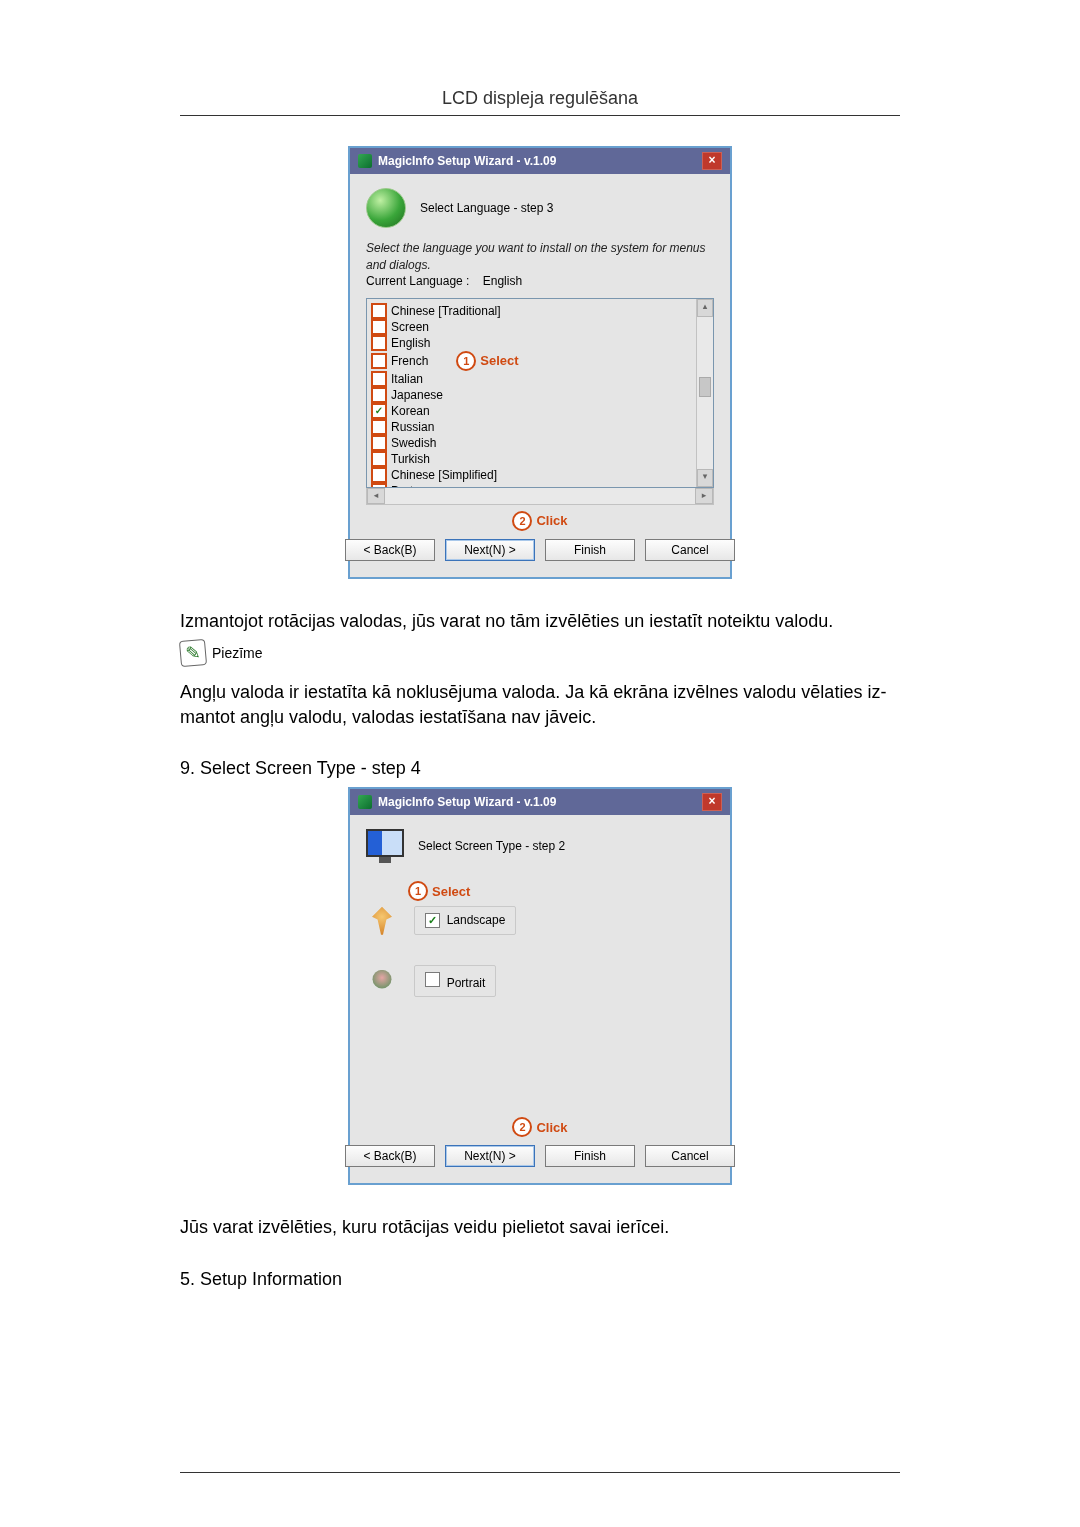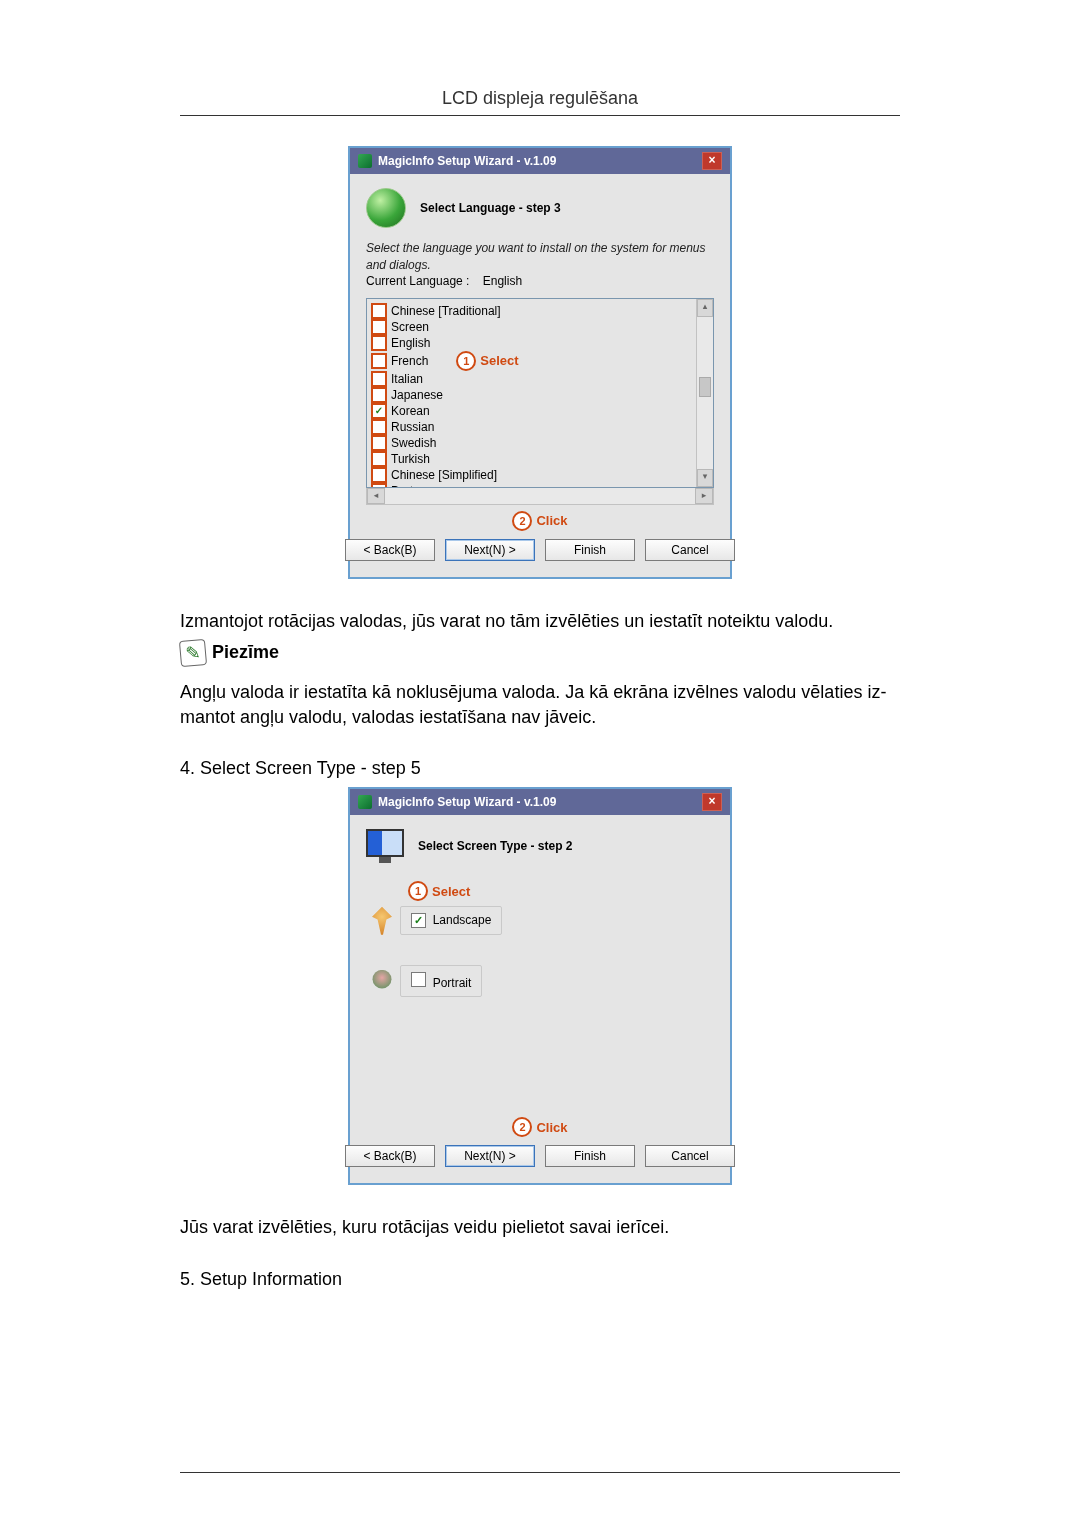--- a/index.html
+++ b/index.html
@@ -56,21 +56,20 @@
     cursor: pointer;
   }
   .dialog-body {
     padding: 14px 16px 16px 16px;
   }
   .step-header {
     display: flex;
     align-items: center;
     gap: 14px;
     margin-bottom: 12px;
-    font-weight: bold;
   }
   .step-header .globe {
     width: 38px; height: 38px;
     border-radius: 50%;
     background: radial-gradient(circle at 35% 30%, #bff0a3, #3aa63a 55%, #1e6b1e);
     position: relative;
     border: 1px solid #9ac98a;
   }
   .step-header .monitor {
     width: 38px; height: 34px;
@@ -220,29 +219,29 @@
     width: 24px; height: 24px;
     border: 1px solid #666;
     border-radius: 4px;
     display: inline-flex;
     align-items: center;
     justify-content: center;
     font-size: 18px;
     color: #2b7a2b;
     transform: rotate(-5deg);
   }
-  .note-label { font-weight: bold; font-size: 18px; }
+  .note-label { font-weight: normal; font-size: 14px; }
   .radio-group {
     padding: 6px 0 0 6px;
     min-height: 230px;
   }
   .radio-row {
     display: flex;
     align-items: center;
-    gap: 8px;
+    gap: 22px;
     margin: 8px 0 30px 0;
     font-size: 12px;
   }
   .radio-row .pin {
     width: 20px; height: 28px;
     background: radial-gradient(circle at 50% 35%, #f6c770, #d07a1e);
     clip-path: polygon(50% 0, 100% 35%, 72% 45%, 55% 100%, 45% 100%, 28% 45%, 0 35%);
   }
   .radio-row.alt .pin {
     background: radial-gradient(circle at 50% 35%, #e5a5a5, #2f8a46);
@@ -384,21 +383,21 @@
     </div>
   </div>
 
   <div class="bodytext">Izmantojot rotācijas valodas, jūs varat no tām izvēlēties un iestatīt noteiktu valodu.</div>
   <div class="note-row">
     <span class="note-icon">✎</span>
     <span class="note-label">Piezīme</span>
   </div>
   <div class="bodytext">Angļu valoda ir iestatīta kā noklusējuma valoda. Ja kā ekrāna izvēlnes valodu vēlaties iz­mantot angļu valodu, valodas iestatīšana nav jāveic.</div>
 
-  <div class="bodytext" style="margin-top:26px;">4. Select Screen Type - step 5</div>
+  <div class="bodytext" style="margin-top:26px;">9. Select Screen Type - step 4</div>
 
   <div class="dialog">
     <div class="dialog-titlebar">
       <span class="ico"></span>
       <span class="title">MagicInfo Setup Wizard - v.1.09</span>
       <span class="close">×</span>
     </div>
     <div class="dialog-body">
       <div class="step-header">
         <div class="monitor">

